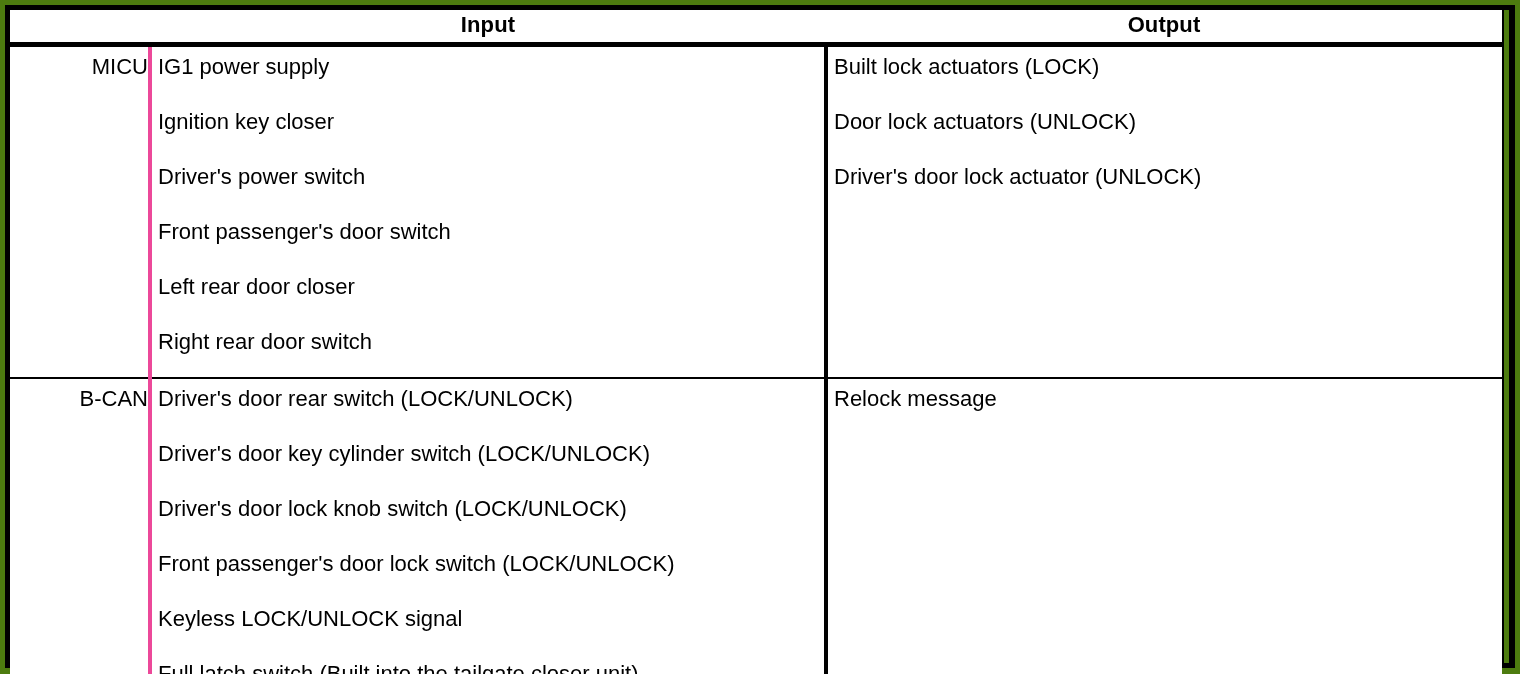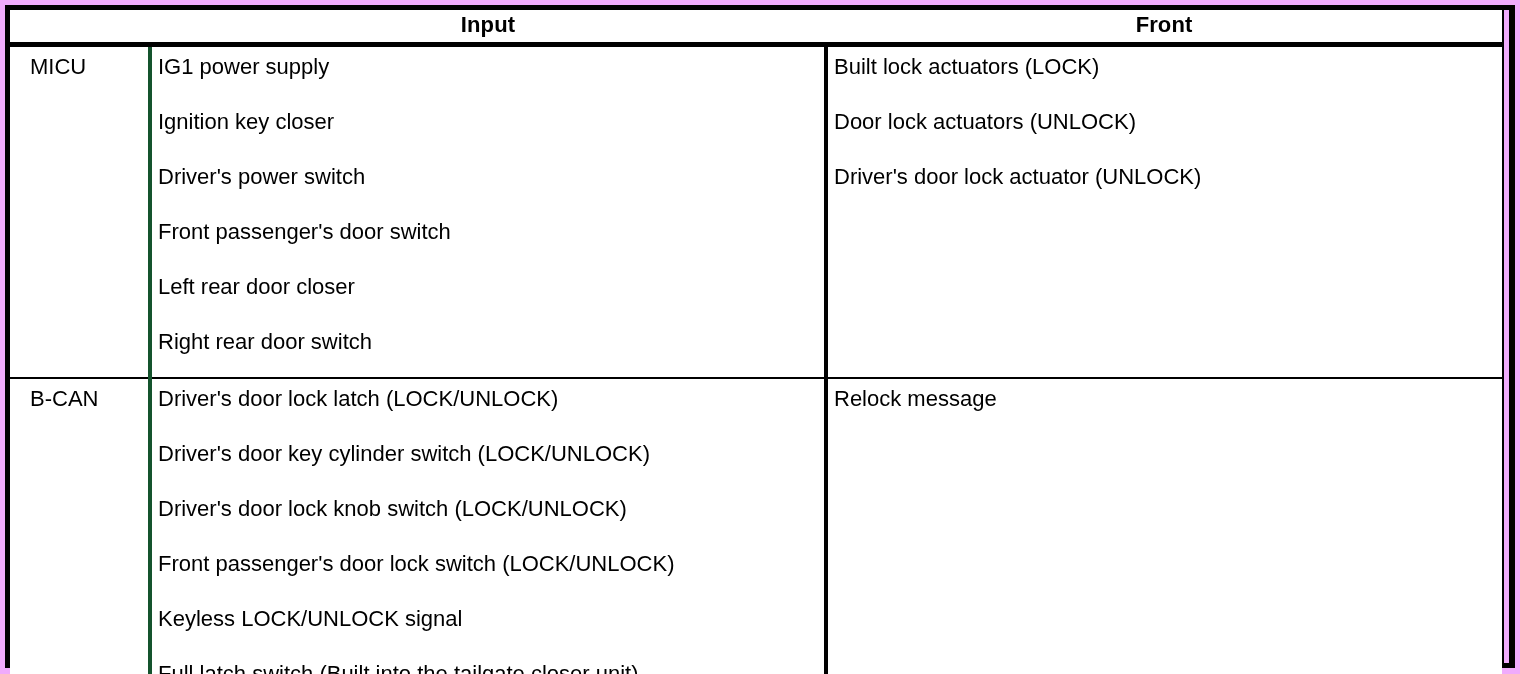--- a/index.html
+++ b/index.html
@@ -11,21 +11,21 @@
   body {
     font-family: "Liberation Sans", sans-serif;
     color: #000000;
     -webkit-font-smoothing: none;
   }
 
   #page {
     position: relative;
     width: 1520px;
     height: 674px;
-    background: #f0abfc;
+    background: #4d7c0f;
     overflow: hidden;
   }
 
   
   .frame {
     position: absolute;
     left: 5px;
     top: 5px;
     width: 1510px;
     height: 663px;
@@ -80,22 +80,23 @@
     display: block;
     text-align: center;
     font-weight: bold;
     font-size: 22px;
     line-height: 30px;
     letter-spacing: 0.1px;
   }
 
   
   tr.body-row td.module-cell {
-    border-right: 4px solid #14532d;
-    padding-left: 20px;
+    border-right: 4px solid #ec4899;
+    padding-left: 6px;
+    text-align: right;
   }
   tr.body-row td.input-cell {
     border-right: 4px solid #000000;
     padding-left: 6px;
   }
   tr.body-row td.output-cell {
     padding-left: 6px;
   }
   tr.row-micu { height: 311px; }
   tr.row-bcan { height: 308px; }
@@ -141,21 +142,21 @@
     <tbody>
 
       <tr class="head-row">
         <td class="head-blank">
           <span class="head-label"></span>
         </td>
         <td class="head-input">
           <span class="head-label">Input</span>
         </td>
         <td class="head-output">
-          <span class="head-label">Front</span>
+          <span class="head-label">Output</span>
         </td>
       </tr>
 
       <tr class="body-row row-micu">
         <td class="module-cell">
           <span class="module-label">MICU</span>
         </td>
         <td class="input-cell">
           <ul class="item-list in">
             <li>IG1 power supply</li>
@@ -174,21 +175,21 @@
           </ul>
         </td>
       </tr>
 
       <tr class="body-row row-bcan">
         <td class="module-cell">
           <span class="module-label">B-CAN</span>
         </td>
         <td class="input-cell">
           <ul class="item-list in">
-            <li>Driver's door lock latch (LOCK/UNLOCK)</li>
+            <li>Driver's door rear switch (LOCK/UNLOCK)</li>
             <li>Driver's door key cylinder switch (LOCK/UNLOCK)</li>
             <li>Driver's door lock knob switch (LOCK/UNLOCK)</li>
             <li>Front passenger's door lock switch (LOCK/UNLOCK)</li>
             <li>Keyless LOCK/UNLOCK signal</li>
             <li>Full latch switch (Built into the tailgate closer unit)</li>
           </ul>
         </td>
         <td class="output-cell">
           <ul class="item-list out">
             <li>Relock message</li>

